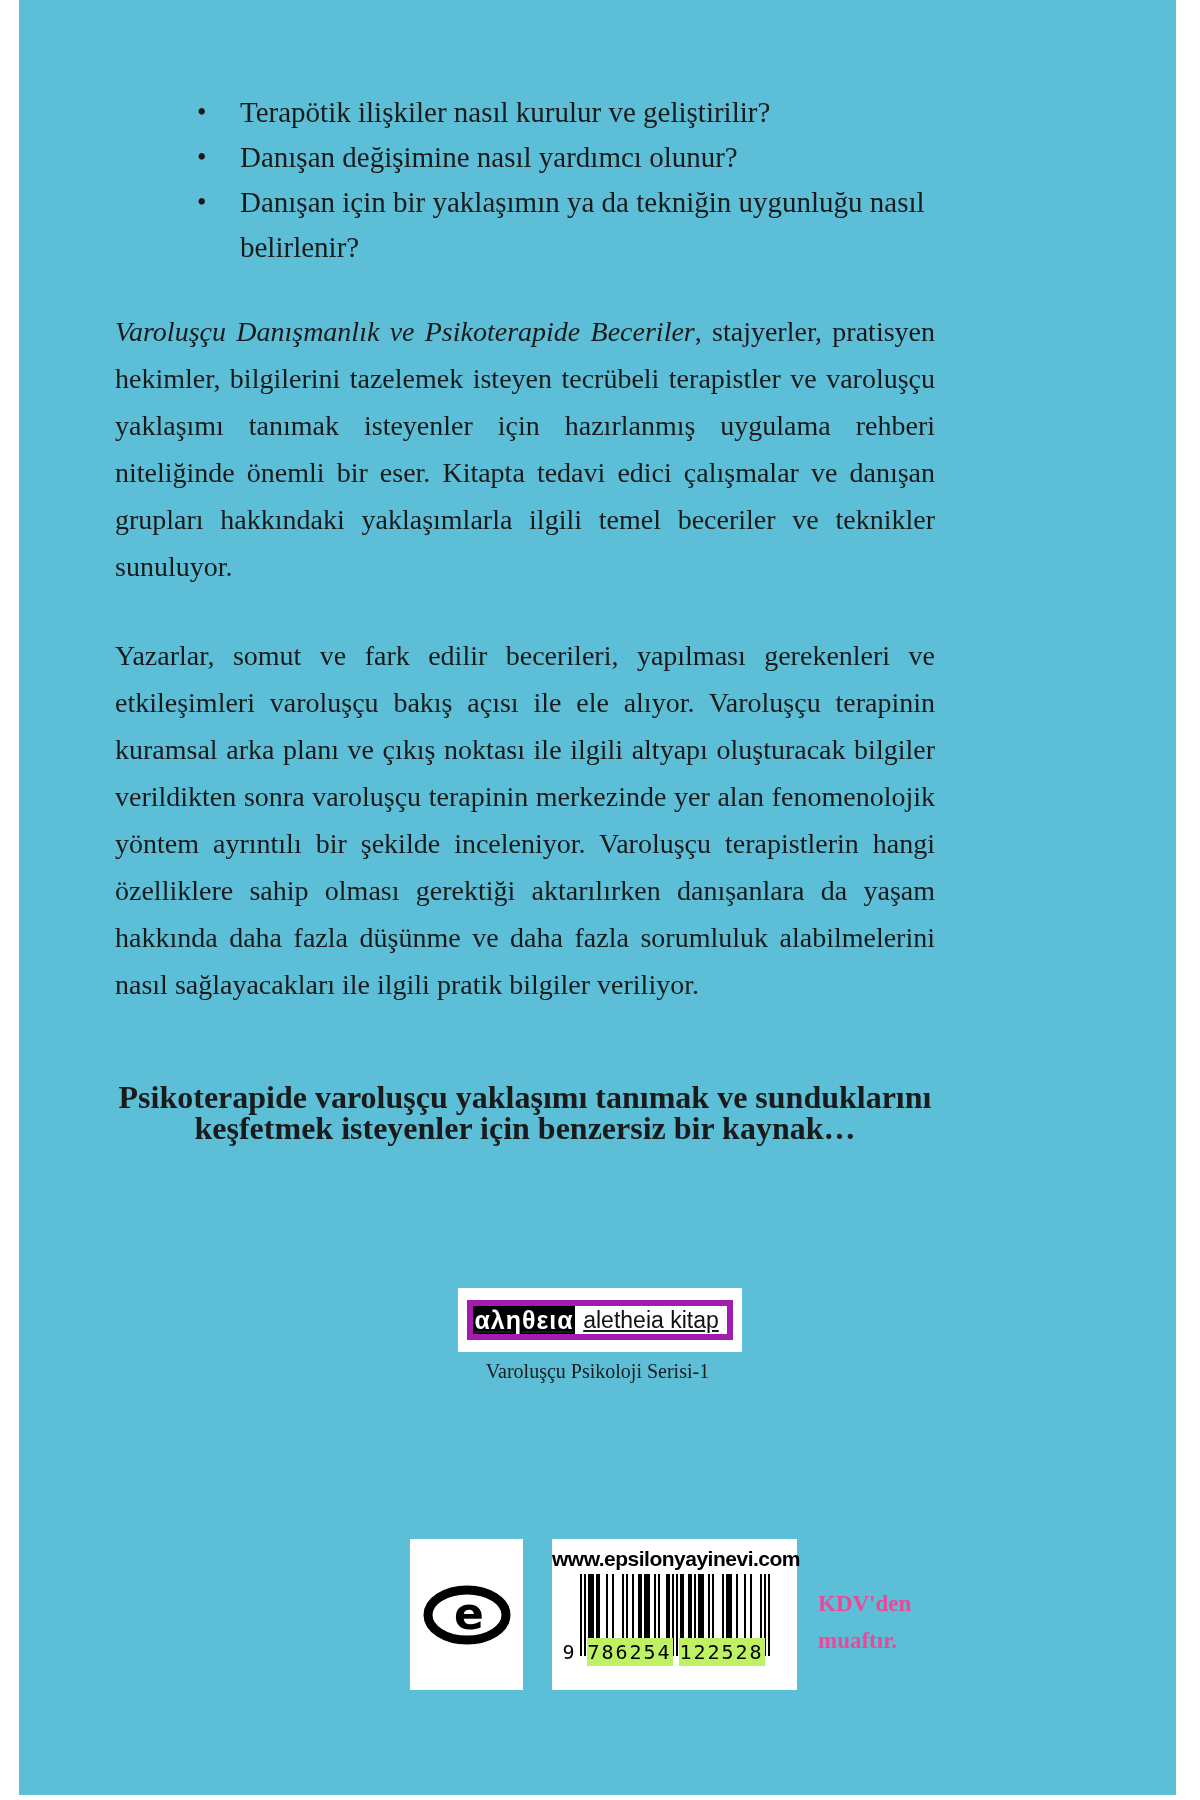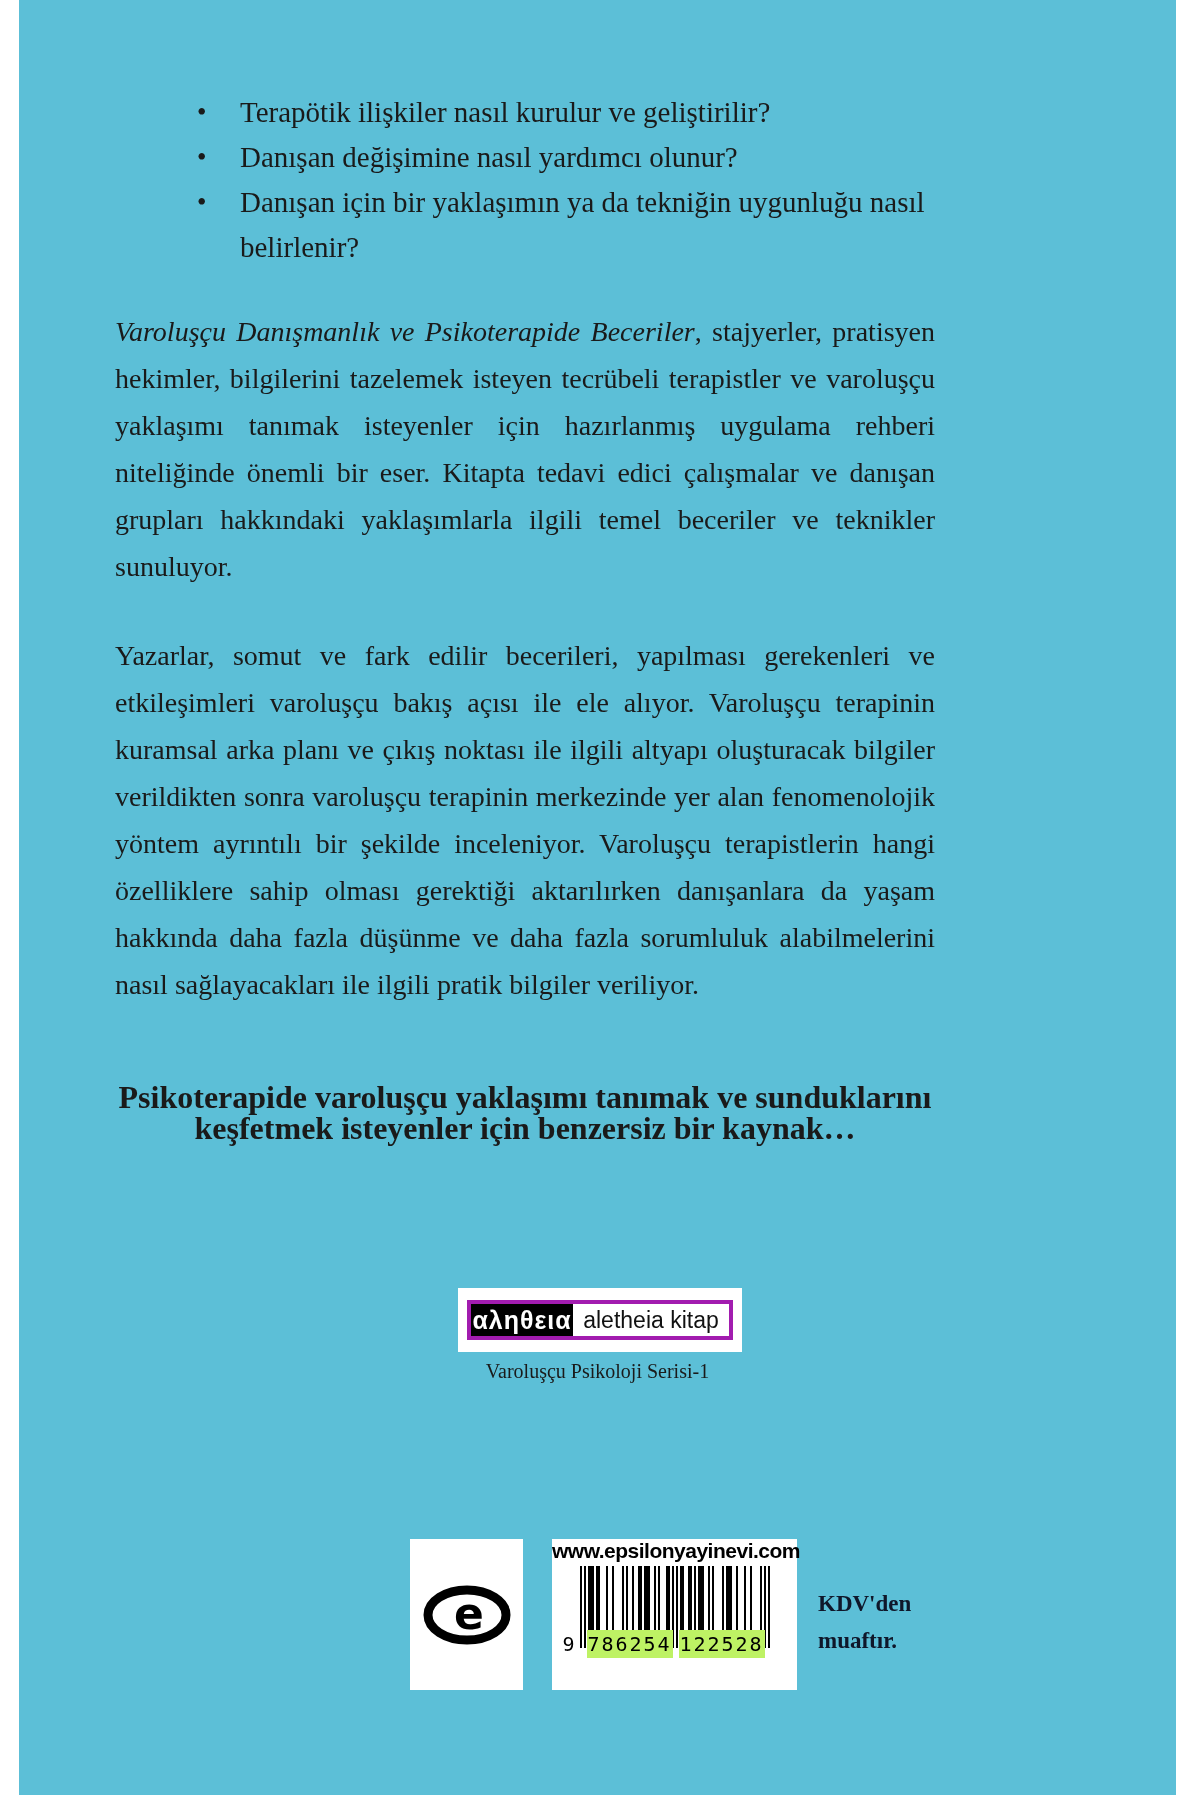--- a/index.html
+++ b/index.html
@@ -32,22 +32,22 @@
   .highlight{
     position:absolute;left:115px;top:1082px;width:820px;
     font-size:32px;line-height:31px;font-weight:bold;text-align:center;
   }
   
   .logo-outer{
     position:absolute;left:458px;top:1288px;width:284px;height:64px;
     background:#ffffff;display:flex;align-items:center;justify-content:center;
   }
   .logo-inner{
-    width:266px;height:40px;border:4px solid #a21caf;box-sizing:border-box;
-    display:flex;background:#ffffff;
+    width:266px;height:40px;border:6px solid #a21caf;box-sizing:border-box;
+    display:flex;background:#ffffff;text-decoration:underline;
   }
   .logo-black{
     width:102px;background:#000;color:#fff;
     display:flex;align-items:center;justify-content:center;
     font-family:"Liberation Sans","DejaVu Sans",sans-serif;
     font-size:25px;font-weight:600;letter-spacing:1px;
   }
   .logo-white{
     flex:1;display:flex;align-items:center;justify-content:center;
     font-family:"Liberation Sans","DejaVu Sans",sans-serif;
@@ -62,35 +62,35 @@
     position:absolute;left:410px;top:1539px;width:113px;height:151px;
     background:#ffffff;display:flex;align-items:center;justify-content:center;
   }
   .bc-box{
     position:absolute;left:552px;top:1539px;width:245px;height:151px;
     background:#ffffff;text-align:center;
   }
   .website{
     font-family:"Liberation Sans","DejaVu Sans",sans-serif;
     font-weight:bold;font-size:21px;letter-spacing:-0.5px;
-    color:#000;
+    margin-top:8px;color:#000;
   }
   .barcode{position:relative;width:190px;height:96px;margin:3px auto 0;}
   .barcode svg{position:absolute;left:0;top:0;}
   .bc-digit{
     position:absolute;top:64px;height:28px;
     font-family:"DejaVu Sans Mono","Liberation Mono",monospace;
     font-size:20px;color:#000;background:#bef264;line-height:28px;
   }
   .bc-first{left:-17px;width:14px;text-align:left;background:transparent;}
   .bc-left{left:7px;width:86px;letter-spacing:2px;text-align:center;}
   .bc-right{left:99px;width:86px;letter-spacing:2px;text-align:center;}
   .kdv{
     position:absolute;left:818px;top:1585px;
-    color:#0f172a;font-weight:bold;font-size:23px;line-height:37px;
+    color:#ec4899;font-weight:bold;font-size:23px;line-height:37px;
   }
 </style>
 </head>
 <body style="--cover: #5cbfd7; --ink: #1a1a1a;">
 
 <div class="cover"></div>
 
 <ul class="bullets" style="list-style:none;margin:0;padding:0;">
     <li class="b-item">
     <span class="b-dot">•</span>

